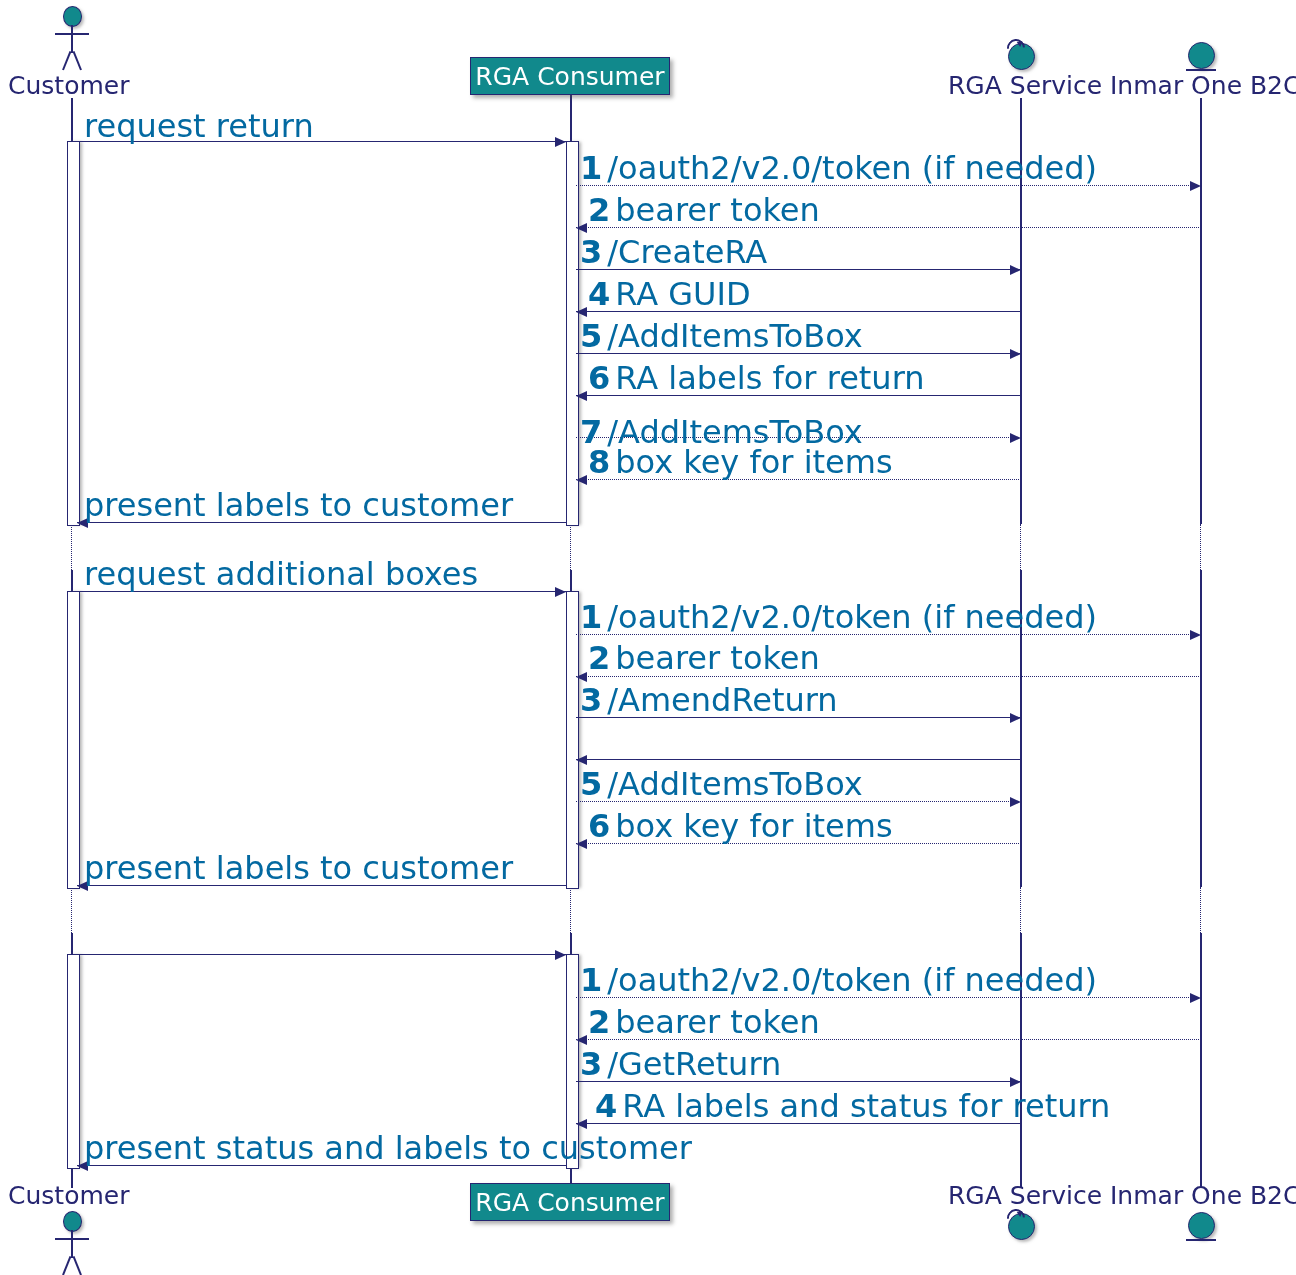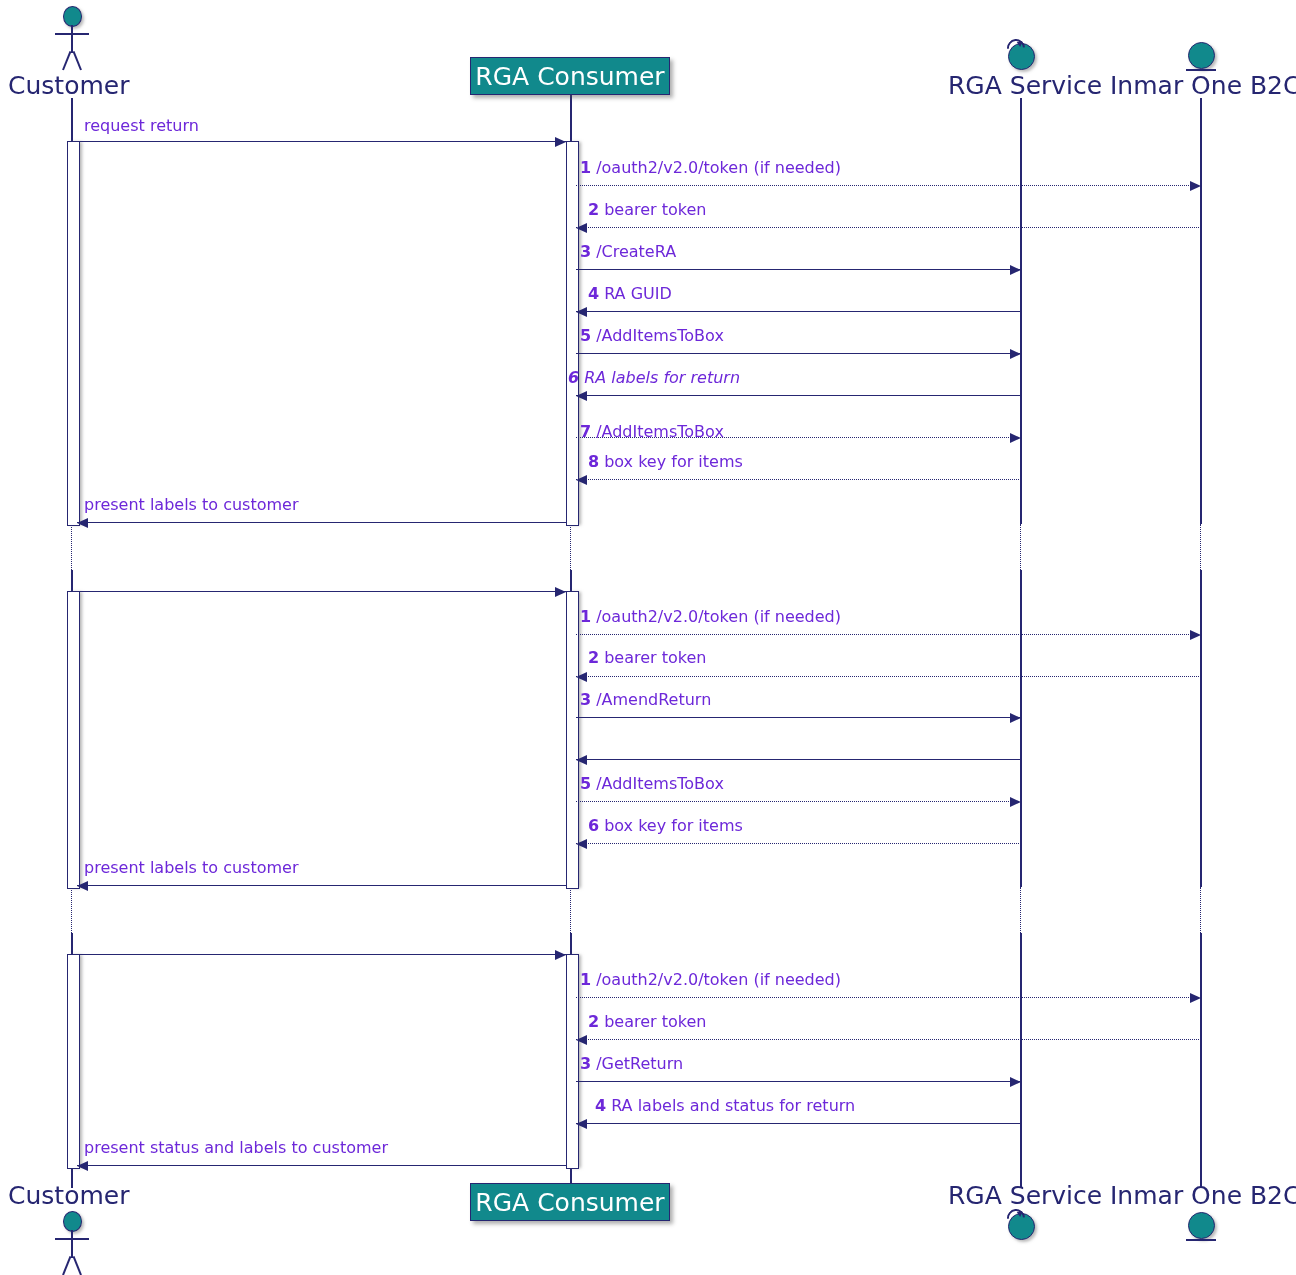--- a/index.html
+++ b/index.html
@@ -51,21 +51,21 @@
 
   
   .line{position:absolute;height:0;border-top:1.4px solid #262671;}
   .line.dot{border-top-style:dotted;border-top-width:1.6px;}
   .head-r{position:absolute;width:0;height:0;
           border-left:11px solid #262671;border-top:5px solid transparent;border-bottom:5px solid transparent;}
   .head-l{position:absolute;width:0;height:0;
           border-right:11px solid #262671;border-top:5px solid transparent;border-bottom:5px solid transparent;}
 
   
-  .msg{position:absolute;color:#6d28d9;font-size:16px;line-height:24px;white-space:nowrap;}
+  .msg{position:absolute;color:#0369a1;font-size:32px;line-height:24px;white-space:nowrap;}
   .msg .num{font-weight:bold;margin-right:5px;}
 </style>
 </head>
 <body>
 
 <div id="stage">
     <div class="life" style="left: 71.2px; top: 98px; height: 1090px;"></div>
     <div class="life" style="left: 570.2px; top: 93px; height: 1090px;"></div>
     <div class="life" style="left: 1020.2px; top: 98px; height: 1090px;"></div>
     <div class="life" style="left: 1200.2px; top: 98px; height: 1090px;"></div>
@@ -104,32 +104,33 @@
     <div class="head-r" style="left: 1010px; top: 264.8px;"></div>
     <div class="msg" style="left: 580px; top: 240px;"><span class="num">3</span><span>/CreateRA</span></div>
     <div class="line" style="left: 576px; top: 311px; width: 445px;"></div>
     <div class="head-l" style="left: 576px; top: 306.8px;"></div>
     <div class="msg" style="left: 588px; top: 282px;"><span class="num">4</span><span>RA GUID</span></div>
     <div class="line" style="left: 576px; top: 353px; width: 445px;"></div>
     <div class="head-r" style="left: 1010px; top: 348.8px;"></div>
     <div class="msg" style="left: 580px; top: 324px;"><span class="num">5</span><span>/AddItemsToBox</span></div>
     <div class="line" style="left: 576px; top: 395px; width: 445px;"></div>
     <div class="head-l" style="left: 576px; top: 390.8px;"></div>
-    <div class="msg" style="left: 568px; top: 366px; font-style: italic;"><span class="num">6</span><span>RA labels for return</span></div>
+    <div class="msg" style="left: 588px; top: 366px;"><span class="num">6</span><span>RA labels for return</span></div>
     <div class="line dot" style="left: 576px; top: 437px; width: 445px;"></div>
     <div class="head-r" style="left: 1010px; top: 432.8px;"></div>
     <div class="msg" style="left: 580px; top: 408px; margin-top: 12px;"><span class="num">7</span><span>/AddItemsToBox</span></div>
     <div class="line dot" style="left: 576px; top: 479px; width: 445px;"></div>
     <div class="head-l" style="left: 576px; top: 474.8px;"></div>
     <div class="msg" style="left: 588px; top: 450px;"><span class="num">8</span><span>box key for items</span></div>
     <div class="line" style="left: 77px; top: 522px; width: 489px;"></div>
     <div class="head-l" style="left: 77px; top: 517.8px;"></div>
     <div class="msg" style="left: 84px; top: 493px;"><span>present labels to customer</span></div>
     <div class="line" style="left: 77px; top: 591px; width: 489px;"></div>
     <div class="head-r" style="left: 555px; top: 586.8px;"></div>
+    <div class="msg" style="left: 84px; top: 562px;"><span>request additional boxes</span></div>
     <div class="line dot" style="left: 576px; top: 634px; width: 625px;"></div>
     <div class="head-r" style="left: 1190px; top: 629.8px;"></div>
     <div class="msg" style="left: 580px; top: 605px;"><span class="num">1</span><span>/oauth2/v2.0/token (if needed)</span></div>
     <div class="line dot" style="left: 576px; top: 676px; width: 625px;"></div>
     <div class="head-l" style="left: 576px; top: 671.8px;"></div>
     <div class="msg" style="left: 588px; top: 646px;"><span class="num">2</span><span>bearer token</span></div>
     <div class="line" style="left: 576px; top: 717px; width: 445px;"></div>
     <div class="head-r" style="left: 1010px; top: 712.8px;"></div>
     <div class="msg" style="left: 580px; top: 688px;"><span class="num">3</span><span>/AmendReturn</span></div>
     <div class="line" style="left: 576px; top: 759px; width: 445px;"></div>

